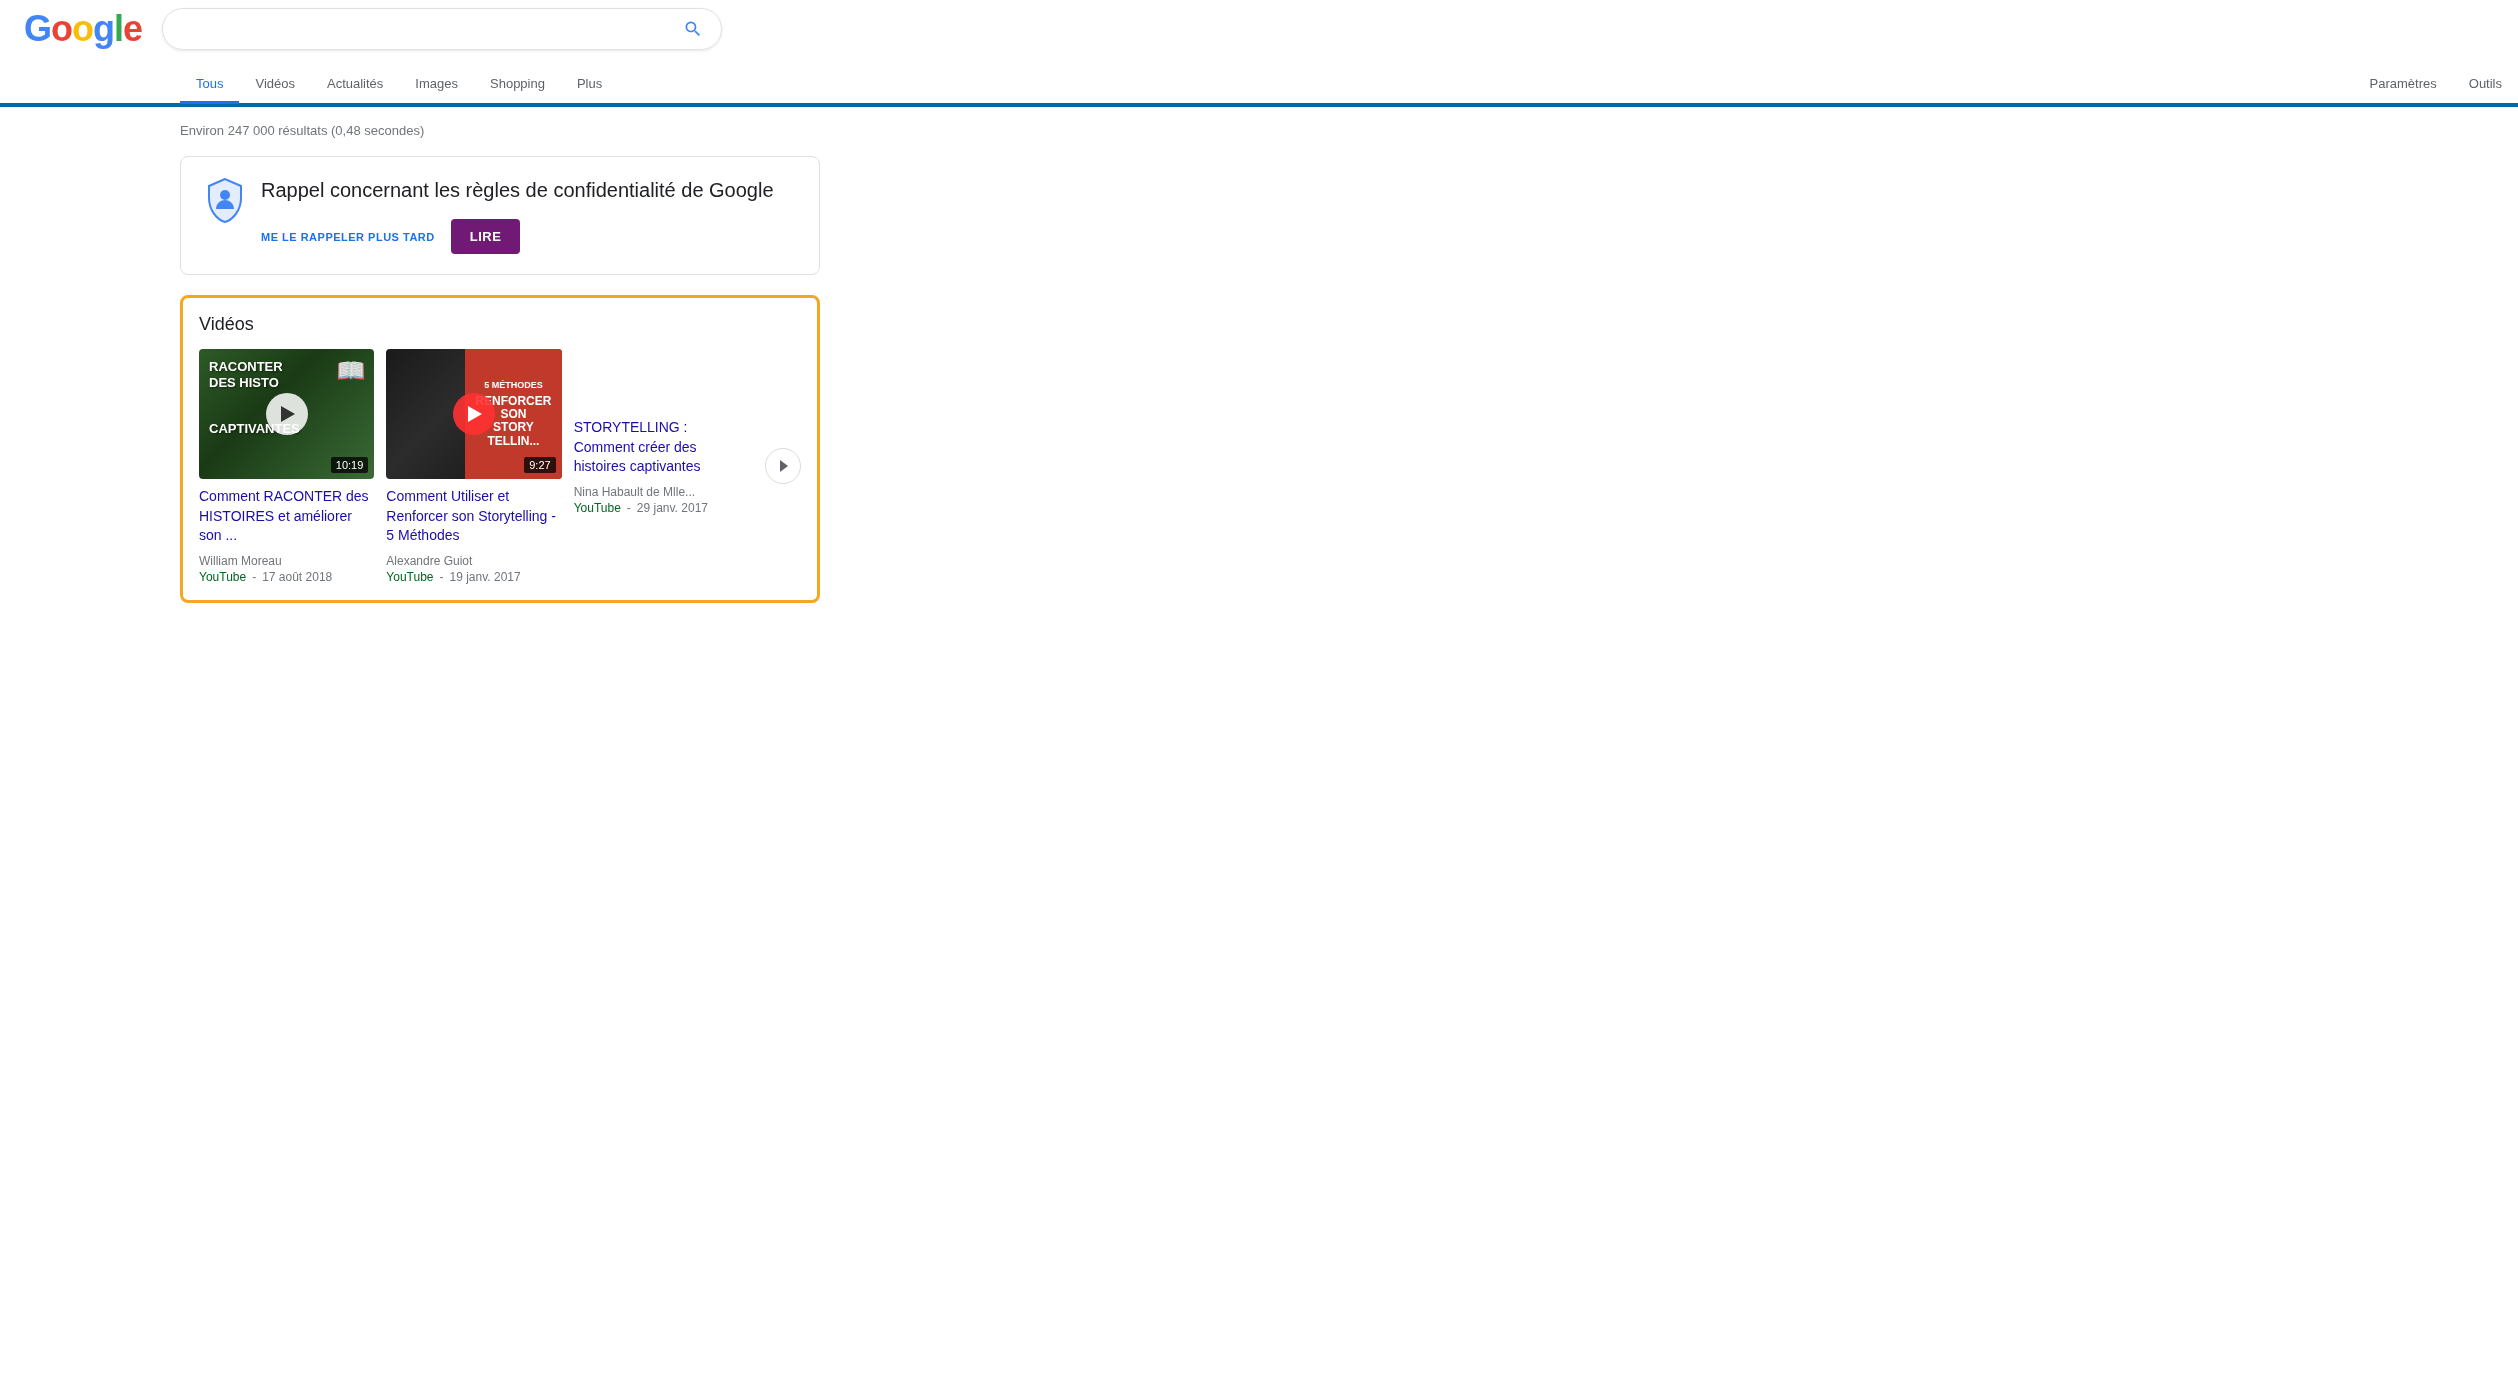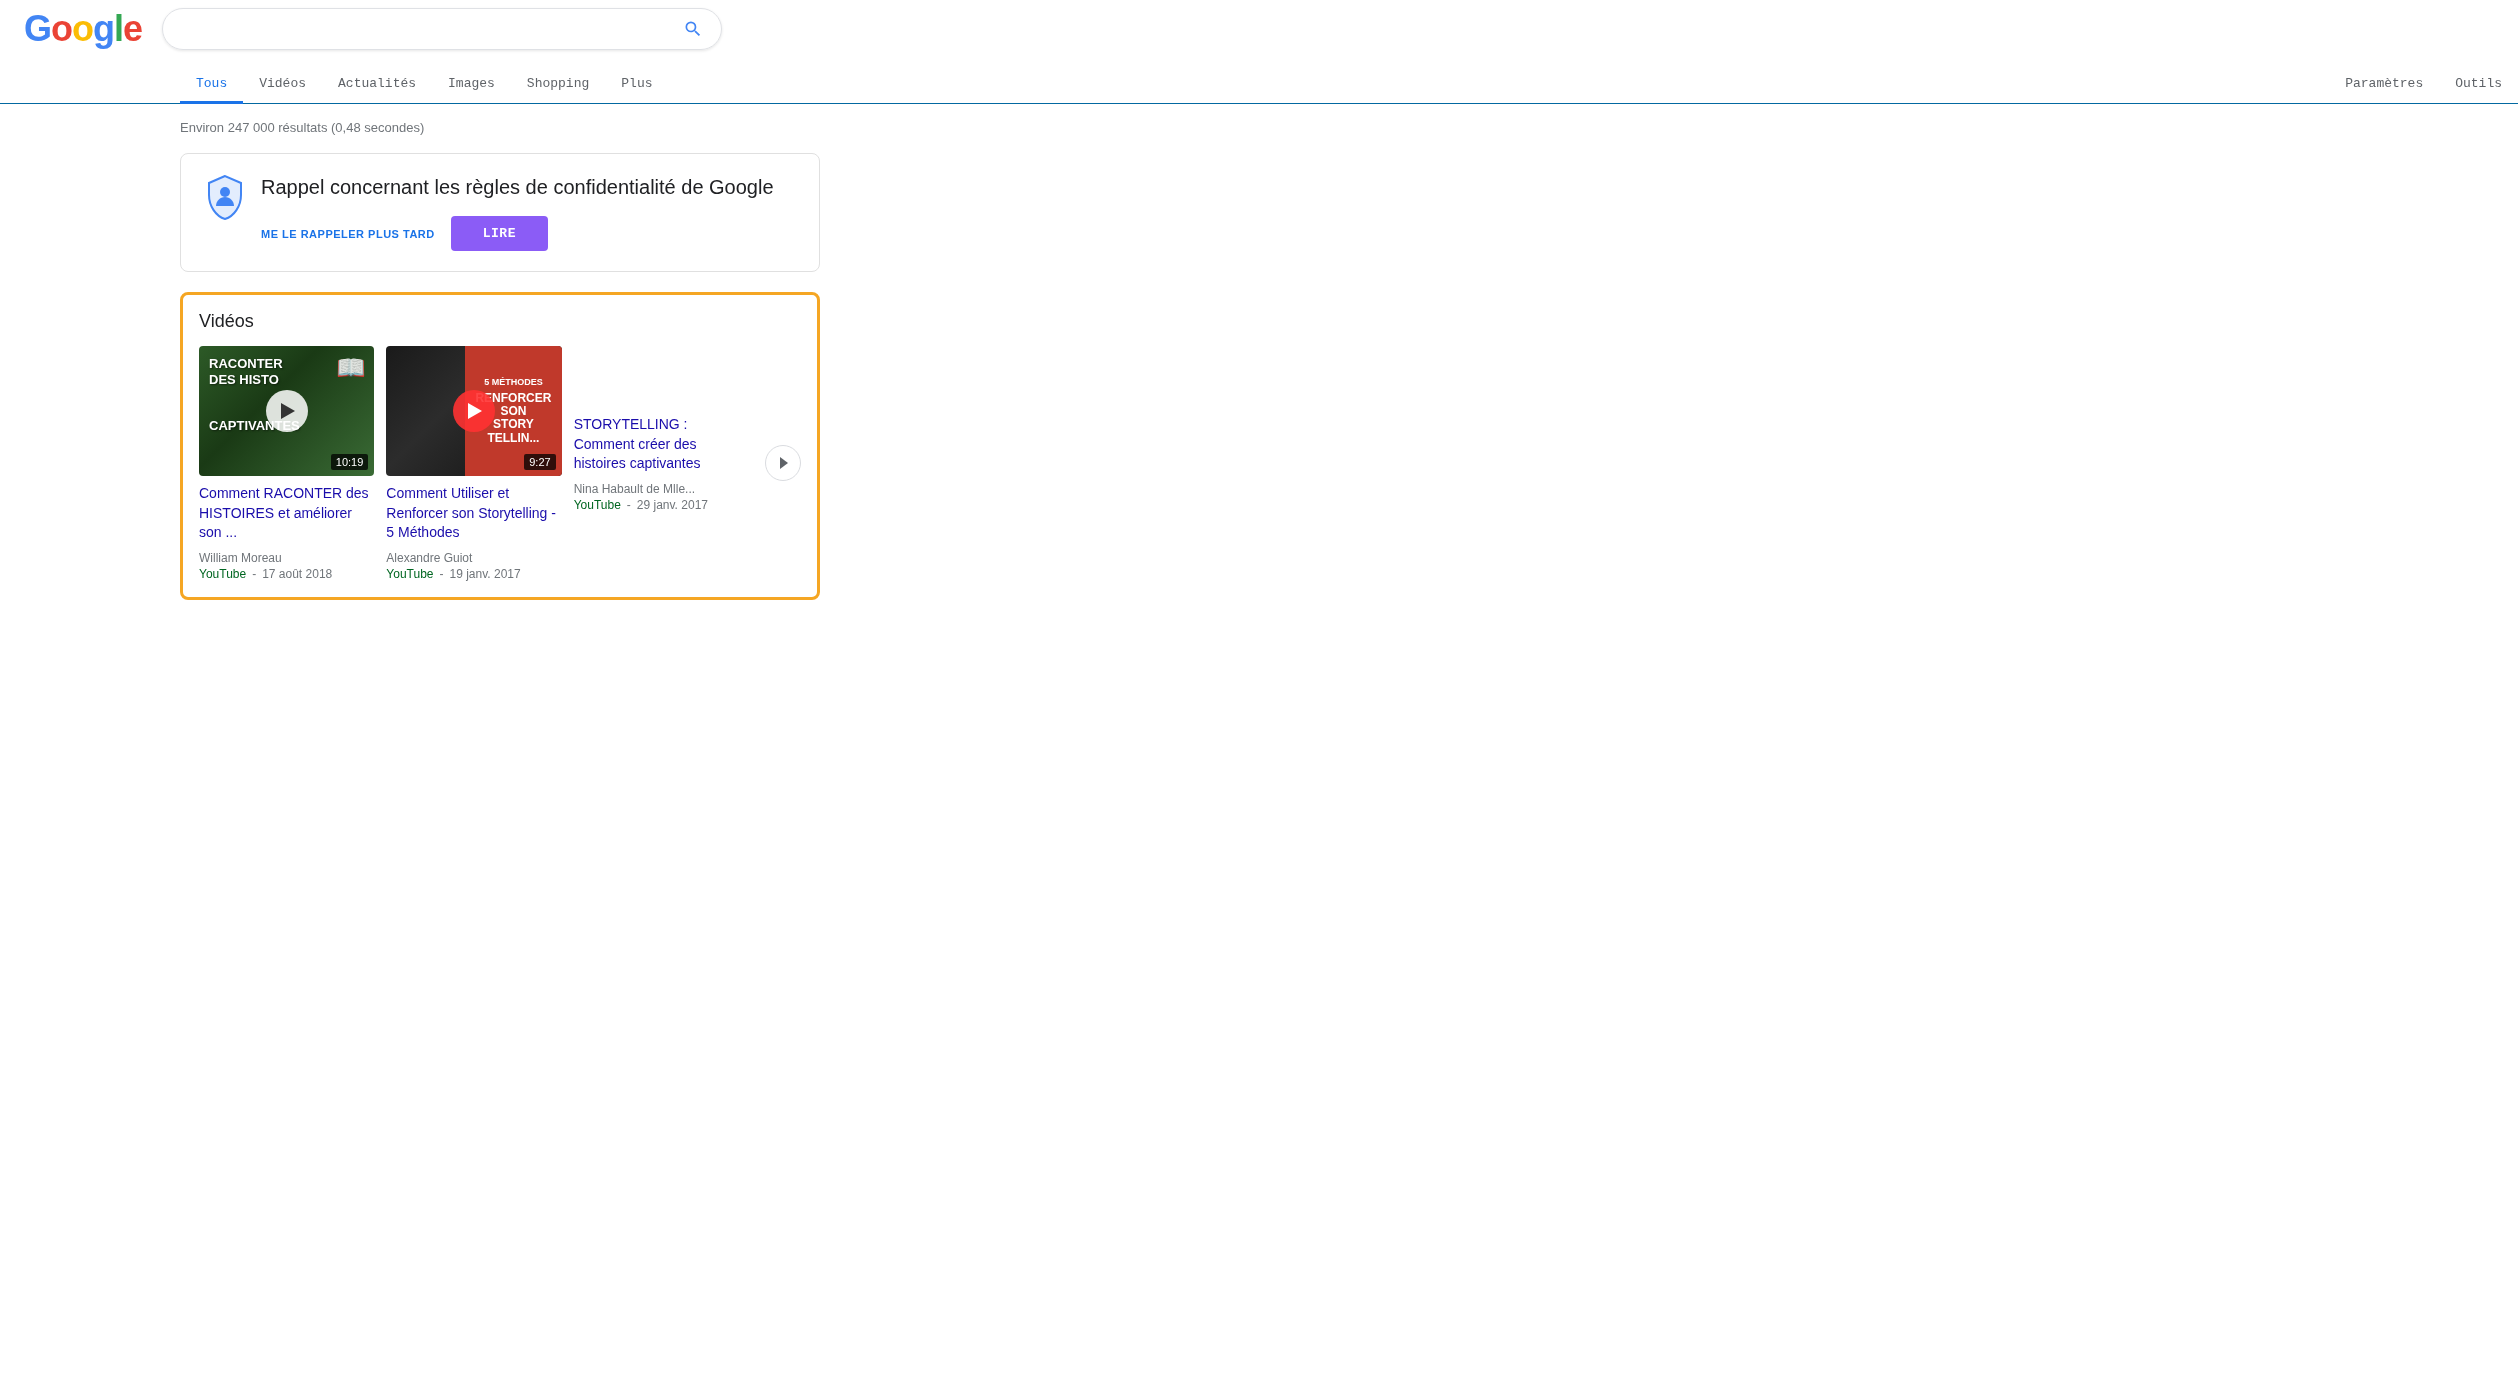--- a/index.html
+++ b/index.html
@@ -59,23 +59,22 @@
       width: 20px;
       height: 20px;
       fill: #4285F4;
     }
 
     
     .nav-tabs {
       display: flex;
       align-items: flex-end;
       padding: 10px 0 0 180px;
-      border-bottom: 1px solid #0369a1;
+      border-bottom: 4px solid #0369a1;
       margin-top: 6px;
-      font-family: Liberation Mono, monospace;
     }
     .nav-tab {
       padding: 10px 16px;
       font-size: 13px;
       color: #5f6368;
       cursor: pointer;
       border-bottom: 3px solid transparent;
       margin-bottom: -1px;
       white-space: nowrap;
       text-decoration: none;
@@ -129,30 +128,29 @@
     }
     .privacy-link {
       color: #1a73e8;
       font-size: 11px;
       font-weight: 600;
       text-decoration: none;
       letter-spacing: 0.5px;
       cursor: pointer;
     }
     .privacy-btn {
-      background: #8b5cf6;
+      background: #701a75;
       color: #fff;
       border: none;
       border-radius: 4px;
-      padding: 10px 32px;
+      padding: 10px 19px;
       font-size: 13px;
       font-weight: 600;
       cursor: pointer;
       letter-spacing: 0.5px;
-      font-family: Liberation Mono, monospace;
     }
 
     
     .videos-section {
       border: 3px solid #f5a623;
       border-radius: 8px;
       padding: 16px;
       position: relative;
     }
     .videos-label {

